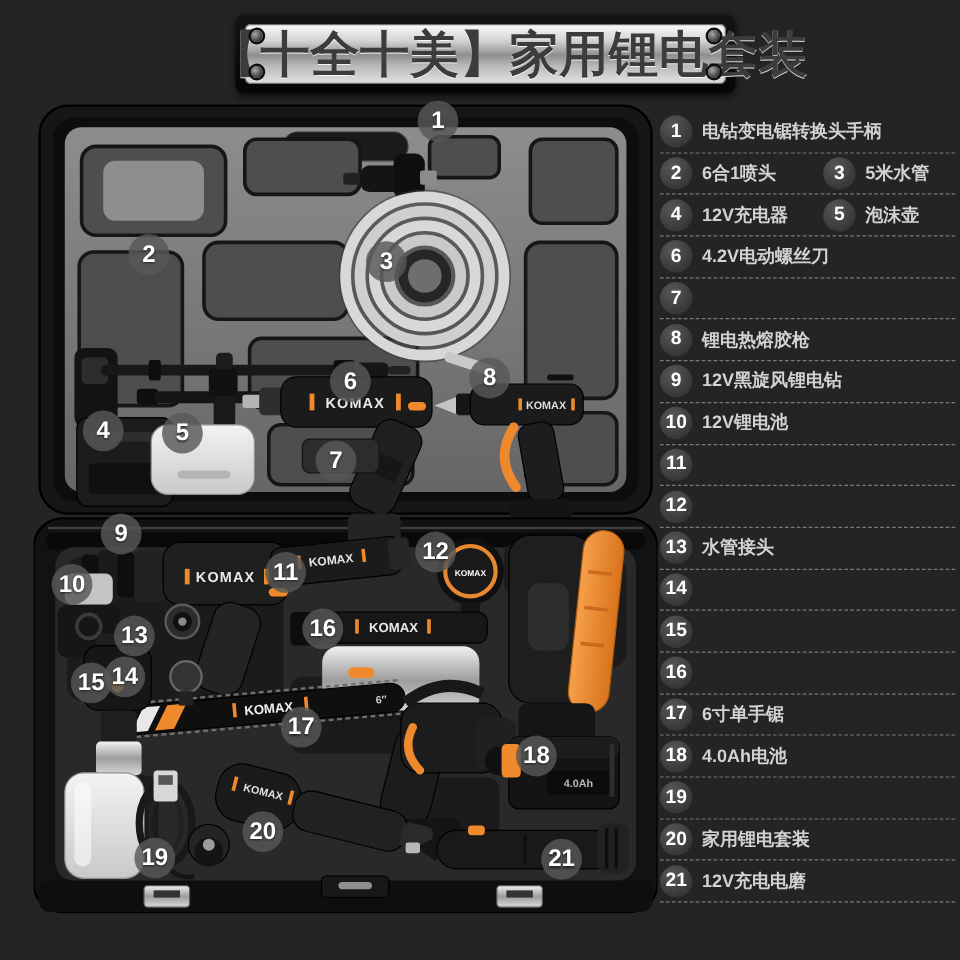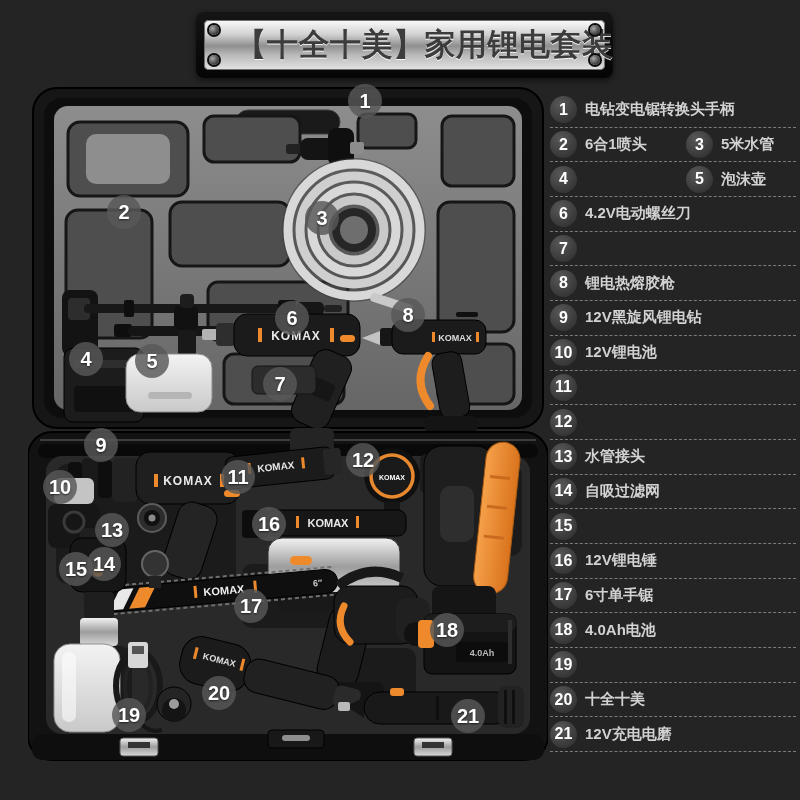--- a/index.html
+++ b/index.html
@@ -14,21 +14,21 @@
     background:linear-gradient(180deg,#151515,#050505);
     border-radius:8px;box-shadow:0 2px 6px rgba(0,0,0,.6);
   }
   .title-plate{
     position:absolute;left:8px;top:8px;right:8px;bottom:8px;border-radius:5px;
     background:linear-gradient(180deg,#fbfbfb 0%,#d3d3d3 28%,#8f8f8f 52%,#b9b9b9 70%,#e4e4e4 100%);
     box-shadow:inset 0 0 0 1px #6f6f6f;
     display:flex;align-items:center;justify-content:center;
   }
   .title-text{
-    font-size:31px;font-weight:bold;color:#3c3c3c;white-space:nowrap;
+    font-size:41px;font-weight:bold;color:#3c3c3c;white-space:nowrap;
     text-shadow:0 1px 0 rgba(255,255,255,.85);
     letter-spacing:0.5px;
     margin-left:40px;
   }
   .screw{
     position:absolute;width:10px;height:10px;border-radius:50%;
     background:radial-gradient(circle at 35% 35%,#a8a8a8,#4d4d4d 55%,#171717);
     box-shadow:0 0 0 2px #0d0d0d;
   }
   .screw.tl{left:5px;top:5px}.screw.bl{left:5px;bottom:5px}
@@ -412,20 +412,21 @@
         <span class="legend-label">6合1喷头</span>
       </div>
       <div class="legend-item">
         <span class="num-badge">3</span>
         <span class="legend-label">5米水管</span>
       </div>
     </div>
     <div class="legend-row">
       <div class="legend-item half">
         <span class="num-badge">4</span>
+        <span class="legend-label">12V充电器</span>
       </div>
       <div class="legend-item">
         <span class="num-badge">5</span>
         <span class="legend-label">泡沫壶</span>
       </div>
     </div>
     <div class="legend-row">
       <div class="legend-item">
         <span class="num-badge">6</span>
         <span class="legend-label">4.2V电动螺丝刀</span>
@@ -466,32 +467,30 @@
     </div>
     <div class="legend-row">
       <div class="legend-item">
         <span class="num-badge">13</span>
         <span class="legend-label">水管接头</span>
       </div>
     </div>
     <div class="legend-row">
       <div class="legend-item">
         <span class="num-badge">14</span>
-        <span class="legend-label">自吸过滤网</span>
       </div>
     </div>
     <div class="legend-row">
       <div class="legend-item">
         <span class="num-badge">15</span>
       </div>
     </div>
     <div class="legend-row">
       <div class="legend-item">
         <span class="num-badge">16</span>
-        <span class="legend-label">12V锂电锤</span>
       </div>
     </div>
     <div class="legend-row">
       <div class="legend-item">
         <span class="num-badge">17</span>
         <span class="legend-label">6寸单手锯</span>
       </div>
     </div>
     <div class="legend-row">
       <div class="legend-item">
@@ -500,21 +499,21 @@
       </div>
     </div>
     <div class="legend-row">
       <div class="legend-item">
         <span class="num-badge">19</span>
       </div>
     </div>
     <div class="legend-row">
       <div class="legend-item">
         <span class="num-badge">20</span>
-        <span class="legend-label">十全十美</span>
+        <span class="legend-label">家用锂电套装</span>
       </div>
     </div>
     <div class="legend-row">
       <div class="legend-item">
         <span class="num-badge">21</span>
         <span class="legend-label">12V充电电磨</span>
       </div>
     </div>
   </div>
 

